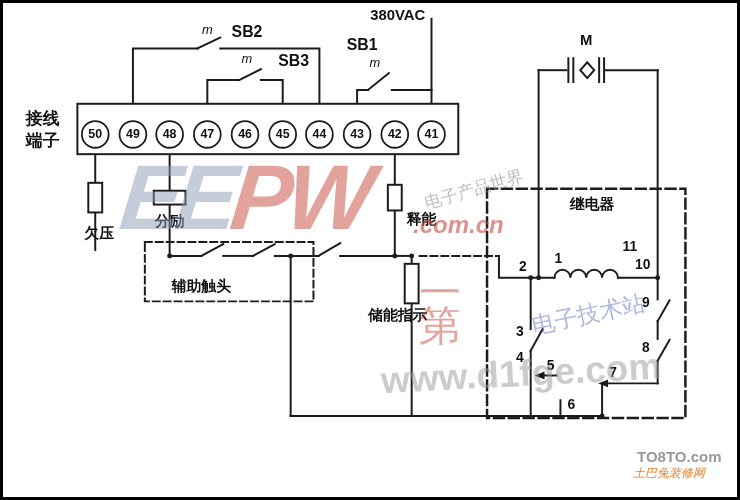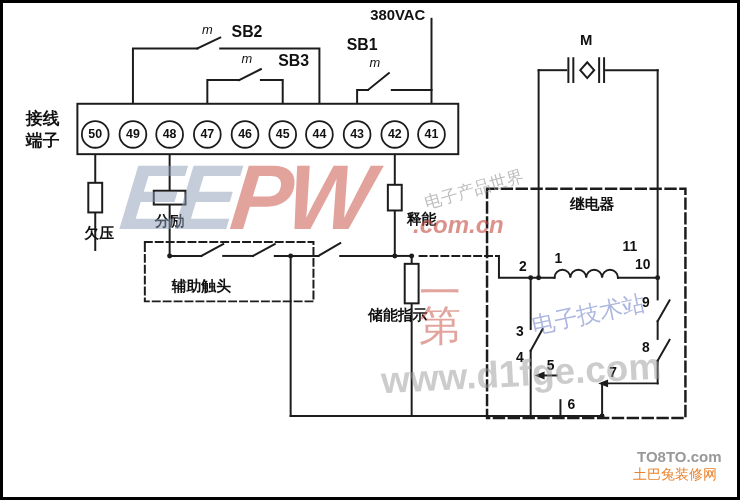--- a/index.html
+++ b/index.html
@@ -33,21 +33,21 @@
               color:#c64a3e; opacity:.6; }
   #wm-world { left:420px; top:178px; font-size:17px; color:#9a9a9a; opacity:.65;
               transform:rotate(-16deg); }
   #wm-diyi  { left:416px; top:268px; font-size:42px; color:#c0392b; opacity:.45;
               writing-mode:vertical-rl; }
   #wm-tech  { left:528px; top:300px; font-size:23px; color:#5c6fc0; opacity:.5;
               transform:rotate(-12deg); }
   #wm-url   { left:378px; top:352px; font-size:37px; font-weight:bold; color:#9a9a9a;
               opacity:.5; transform:rotate(-3deg); }
   #wm-to8to { left:634px; top:446px; font-size:15px; font-weight:bold; color:#999; }
-  #wm-tubatu{ left:630px; top:464px; font-size:14px; color:#e8822d; }
+  #wm-tubatu{ left:630px; top:464px; font-size:12px; color:#e8822d;font-style:italic; }
 </style>
 </head>
 <body>
 
 <div class="frame">
 
   <svg viewBox="0 0 740 500" preserveAspectRatio="none">
 
     <g>
 

